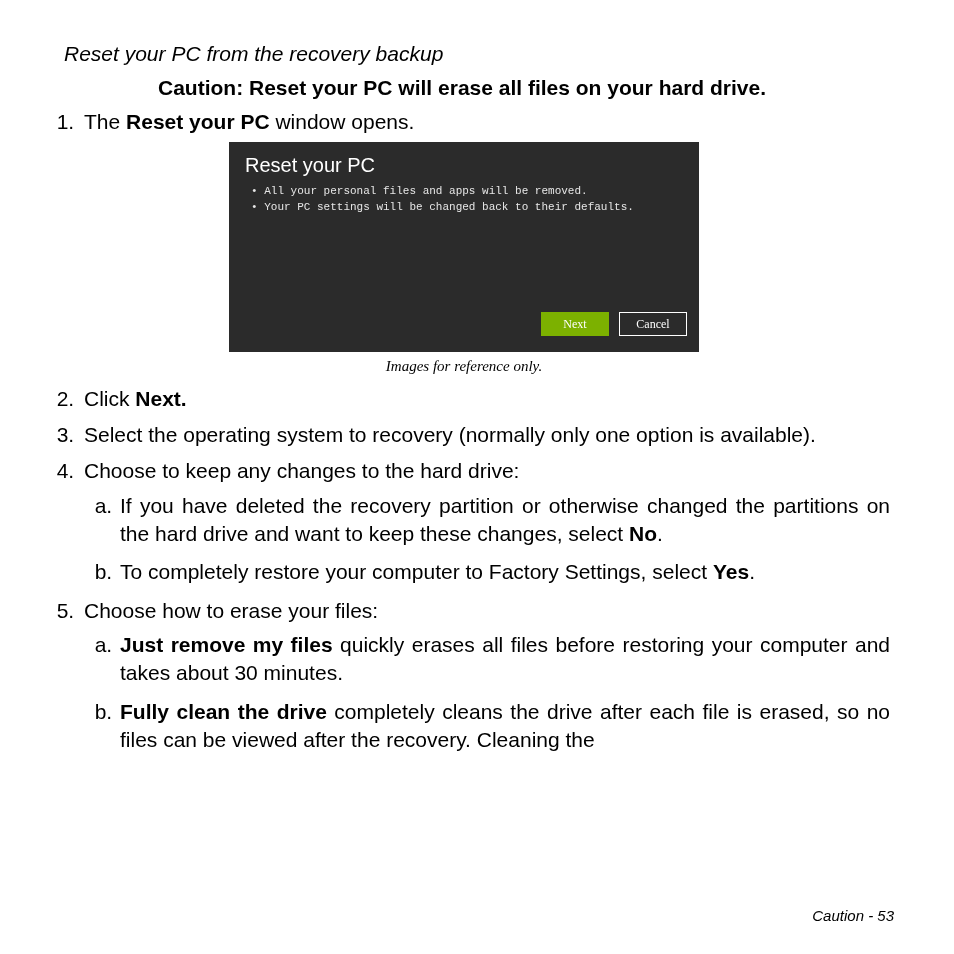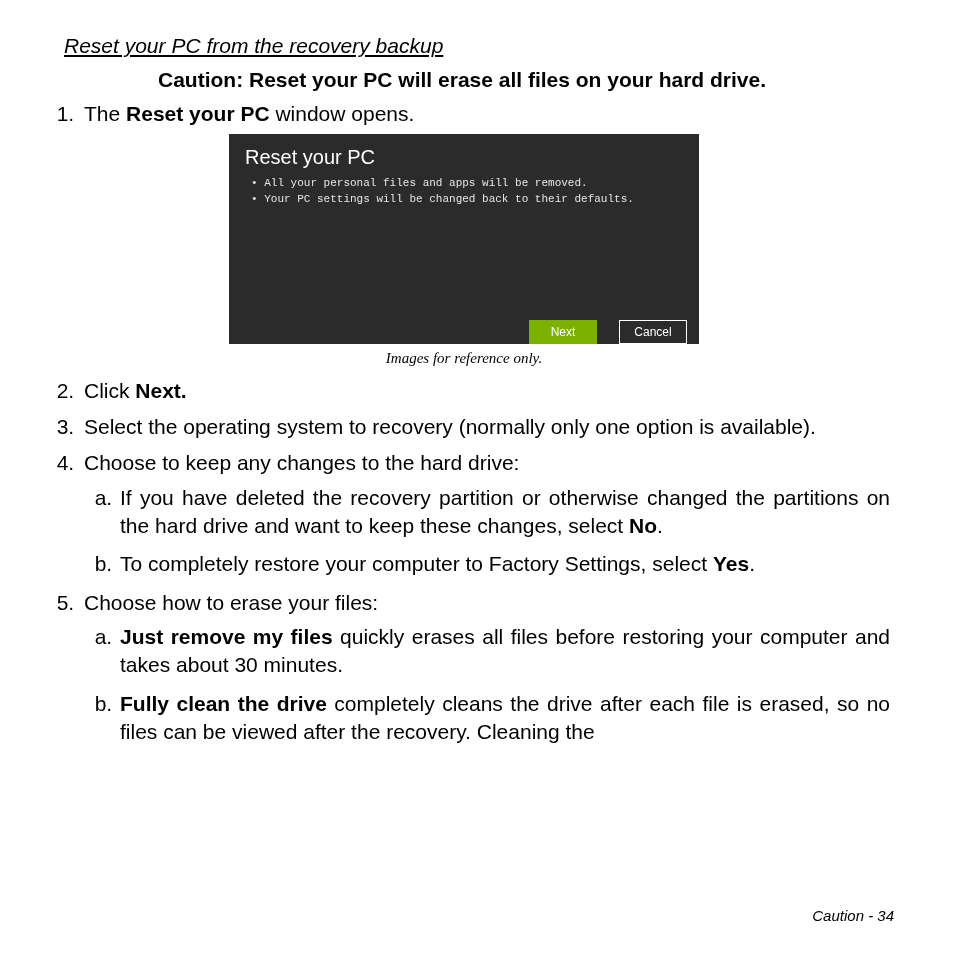--- a/index.html
+++ b/index.html
@@ -9,22 +9,21 @@
     background:#fff;
     font-family:Arial,Helvetica,sans-serif;
     font-size:21px;
     color:#000;
     position:relative;
     box-sizing:border-box;
     padding:34px 60px 0 30px;
   }
   .section-title{
     font-style:italic;
-    text-decoration:underline;
-    margin:0 0 10px 34px;
+    margin:8px 0 10px 34px;
     font-size:21px;
   }
   .caution{
     font-weight:bold;
     text-align:center;
     margin:4px 0 8px 0;
     font-size:21px;
   }
   ol.main{
     list-style:decimal;
@@ -85,23 +84,24 @@
     padding:0;
     text-align:left;
     line-height:1.35;
   }
   .dlg-bullets li::before{
     content:"• ";
   }
   .dlg-buttons{
     position:absolute;
     right:12px;
-    bottom:0;
+    bottom:16px;
     display:flex;
-    gap:22px;
+    gap:10px;
+    font-family:Liberation Serif, serif;
   }
   .dlg-btn{
     min-width:68px;
     height:24px;
     line-height:22px;
     font-size:12px;
     text-align:center;
     box-sizing:border-box;
   }
   .btn-next{
@@ -182,14 +182,14 @@
         <b>Just remove my files</b><span> quickly erases all files before restoring your computer and takes about 30 minutes.</span>
       </li>
       <li>
         <b>Fully clean the drive</b><span> completely cleans the drive after each file is erased, so no files can be viewed after the recovery. Cleaning the</span>
       </li>
     </ol>
   </li>
 </ol>
 
 <div class="footer">
-  <span>Caution - </span><span> 34</span>
+  <span>Caution - </span><span> 53</span>
 </div>
 
 </body></html>

